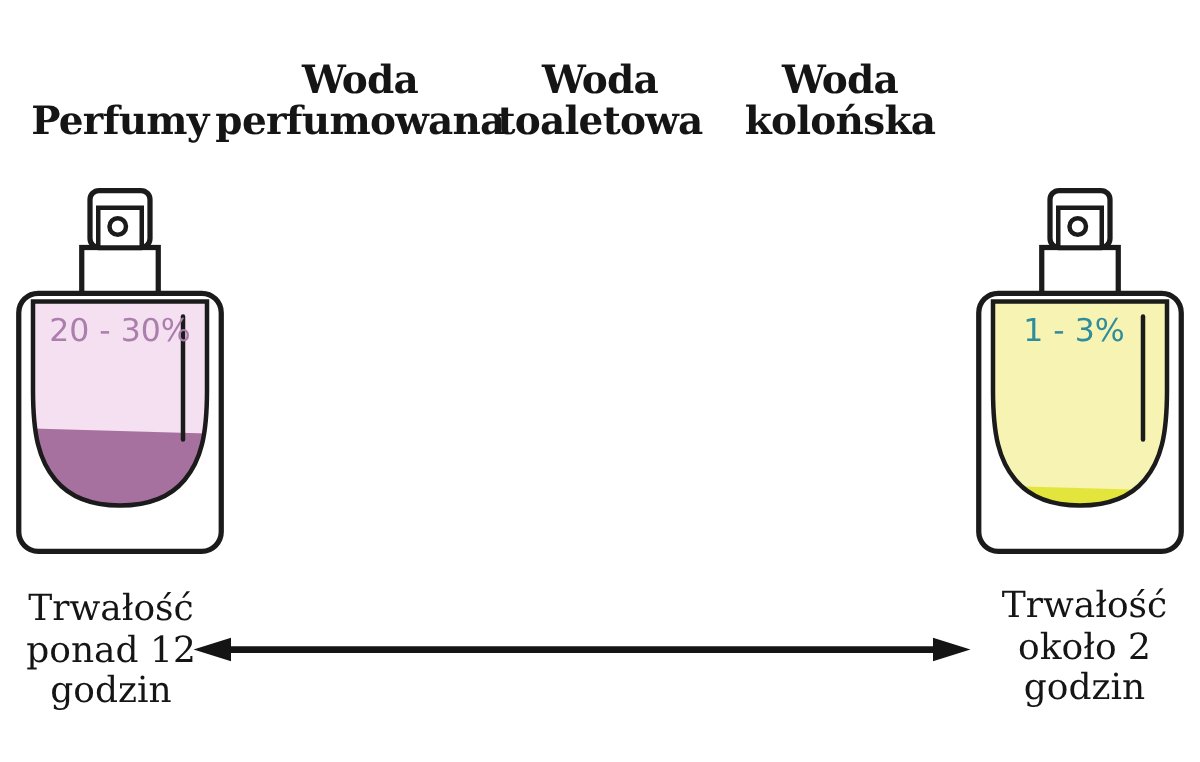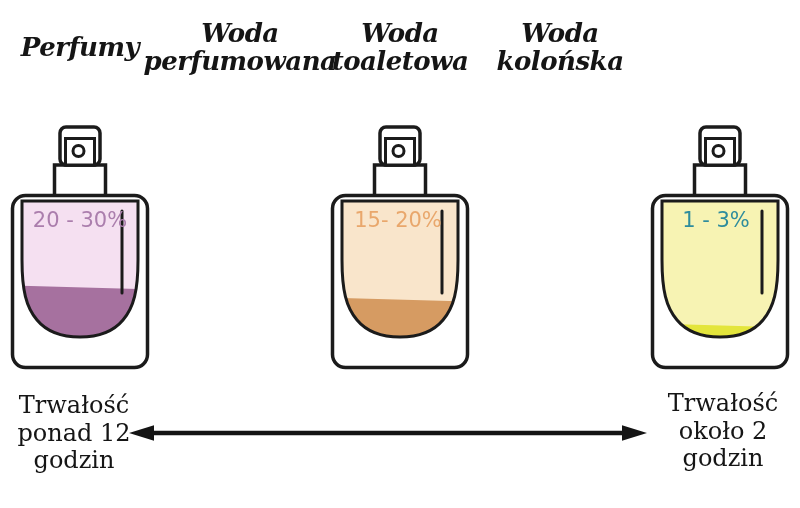--- a/index.html
+++ b/index.html
@@ -1,18 +1,18 @@
 <!DOCTYPE html>
 <html><head>
 <meta charset="utf-8">
 <style>
   html,body{margin:0;padding:0;background:#ffffff;}
   .stage{position:relative;width:800px;height:508px;background:#ffffff;overflow:hidden;
          font-family:"DejaVu Serif","Liberation Serif",serif;}
-  .titles-row{display:flex;height:125px;align-items:center;box-sizing:border-box;padding-bottom:30px;font-style:italic;}
+  .titles-row{display:flex;height:125px;align-items:flex-end;box-sizing:border-box;padding-bottom:30px;}
   .title-cell{width:160px;display:flex;justify-content:center;}
   .title{text-align:center;font-weight:bold;font-size:26px;line-height:1.04;color:#151515;
          white-space:pre-line;letter-spacing:-0.5px;}
   .bottles-row{display:flex;height:245px;justify-content:space-between;}
   .bottle-col{width:160px;display:flex;justify-content:center;}
   svg.bottle{display:block;}
   .pct{font-family:"DejaVu Sans","Liberation Sans",sans-serif;font-size:21px;}
   .footer{position:relative;height:116px;}
   .duration{position:absolute;font-size:24px;line-height:27.5px;color:#151515;
             white-space:pre-line;text-align:center;}
@@ -60,41 +60,20 @@
         <g clip-path="url(#flask0)">
           <rect class="fill-light" x="0" y="0" width="140" height="245" fill="#f5e0f1"></rect>
           <polygon class="fill-dark" fill="#a6719f" points="0,160.3 140,164.3 140,245 0,245"></polygon>
         </g>
         <path class="flask-path" fill="none" stroke="#1b1b1b" stroke-width="3" d="M 12 76 L 128 76 L 128 135 C 128 165 124 182 113 195 C 103 207 88 212 70 212 C 52 212 37 207 27 195 C 16 182 12 165 12 135 Z"></path>
         <line x1="112" y1="86" x2="112" y2="168" stroke="#1b1b1b" stroke-width="3" stroke-linecap="round"></line>
         <text class="pct" x="70" y="102" text-anchor="middle" fill="#ab7ead">20 - 30%</text>
       </svg>
     </div>
 
-    <div class="bottle-col">
-      <svg class="bottle" width="140" height="245" viewBox="0 0 140 245">
-        <defs>
-            <clipPath id="flask1">
-              <path class="flask-path" d="M 12 76 L 128 76 L 128 135 C 128 165 124 182 113 195 C 103 207 88 212 70 212 C 52 212 37 207 27 195 C 16 182 12 165 12 135 Z"></path>
-            </clipPath>
-          </defs>
-        <rect x="44.5" y="40" width="51" height="34" fill="#fff" stroke="#1b1b1b" stroke-width="3.5"></rect>
-        <rect x="2.5" y="70.5" width="135" height="172" rx="13" fill="#fff" stroke="#1b1b1b" stroke-width="3.5"></rect>
-        <rect x="50" y="2" width="40" height="38" rx="6" fill="#fff" stroke="#1b1b1b" stroke-width="3.5"></rect>
-        <rect x="55.5" y="13.5" width="29" height="26.5" fill="#fff" stroke="#1b1b1b" stroke-width="3"></rect>
-        <circle cx="68.5" cy="26" r="5.5" fill="#fff" stroke="#1b1b1b" stroke-width="3"></circle>
-        <g clip-path="url(#flask1)">
-          <rect class="fill-light" x="0" y="0" width="140" height="245" fill="#f9e5cb"></rect>
-          <polygon class="fill-dark" fill="#d69b62" points="0,172.6 140,176.6 140,245 0,245"></polygon>
-        </g>
-        <path class="flask-path" fill="none" stroke="#1b1b1b" stroke-width="3" d="M 12 76 L 128 76 L 128 135 C 128 165 124 182 113 195 C 103 207 88 212 70 212 C 52 212 37 207 27 195 C 16 182 12 165 12 135 Z"></path>
-        <line x1="112" y1="86" x2="112" y2="168" stroke="#1b1b1b" stroke-width="3" stroke-linecap="round"></line>
-        <text class="pct" x="68" y="102" text-anchor="middle" fill="#e9a76c">15- 20%</text>
-      </svg>
-    </div>
 
 
 
     <div class="bottle-col">
       <svg class="bottle" width="140" height="245" viewBox="0 0 140 245">
         <defs>
             <clipPath id="flask4">
               <path class="flask-path" d="M 12 76 L 128 76 L 128 135 C 128 165 124 182 113 195 C 103 207 88 212 70 212 C 52 212 37 207 27 195 C 16 182 12 165 12 135 Z"></path>
             </clipPath>
           </defs>

